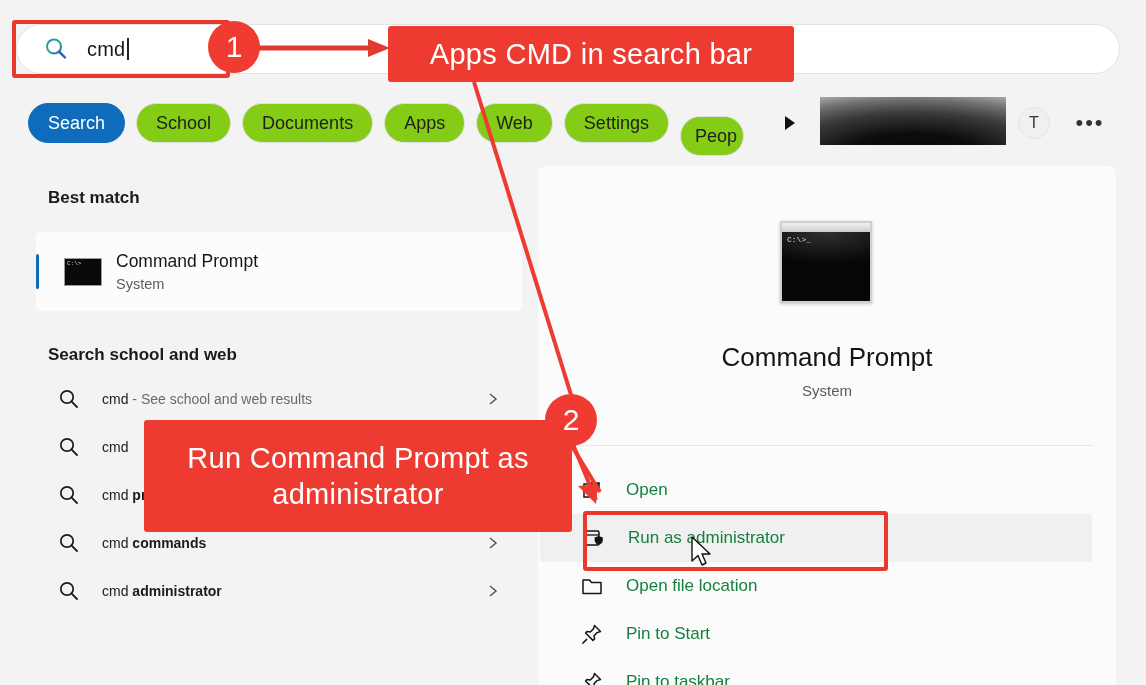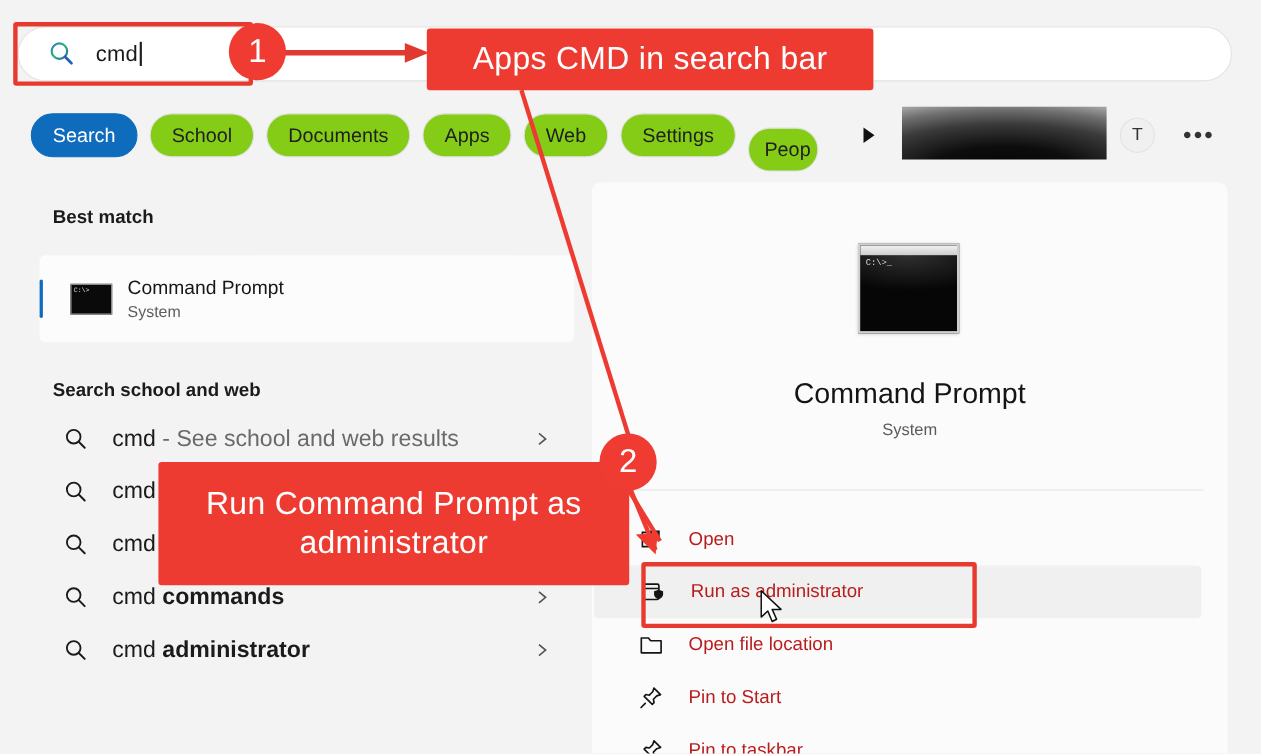--- a/index.html
+++ b/index.html
@@ -102,21 +102,21 @@
   .bm-text { margin-left: 14px; }
   .bm-title { font-size: 17.5px; color: #161616; line-height: 22px; }
   .bm-sub { font-size: 14.5px; color: #5d5d5d; line-height: 20px; margin-top: 2px; }
 
   .sq-list { position: absolute; left: 36px; top: 215px; width: 486px; }
   .sq-row {
     position: relative; height: 48px;
     display: flex; align-items: center; padding-left: 22px;
   }
   .sq-ico { width: 22px; height: 22px; flex: 0 0 22px; margin-right: 22px; }
-  .sq-label { font-size: 21px; color: #1b1b1b; white-space: nowrap; }
+  .sq-label { font-size: 14px; color: #1b1b1b; white-space: nowrap; }
   .sq-label b { font-weight: bold; }
   .sq-label .muted { color: #6a6a6a; }
   .sq-chev {
     position: absolute; right: 22px; top: 50%; transform: translateY(-50%);
     width: 14px; height: 14px; color: #555;
   }
 
   
   .right-panel {
     position: absolute; left: 538px; top: 166px;
@@ -157,21 +157,21 @@
     width: 534px; height: 1px; background: #e6e6e6;
   }
 
   .actions { position: absolute; left: 0; top: 300px; width: 578px; }
   .action-row {
     position: relative; height: 48px;
     display: flex; align-items: center; padding-left: 42px;
   }
   .action-row.selected { background: #f0f0f0; width: 552px; border-radius: 4px; margin-left: 2px; }
   .action-ico { width: 24px; height: 24px; flex: 0 0 24px; margin-right: 22px; }
-  .action-label { font-size: 17px; color: #b91c1c; white-space: nowrap; }
+  .action-label { font-size: 17px; color: #15803d; white-space: nowrap; }
 
   
   .anno { position: absolute; pointer-events: none; }
   .hl-box { border: 4px solid #e8392e; border-radius: 3px; }
   .badge {
     border-radius: 50%; background: #ef3b32;
     color: #fff; display: flex; align-items: center; justify-content: center;
     font-size: 30px; line-height: 1;
   }
   .banner {

